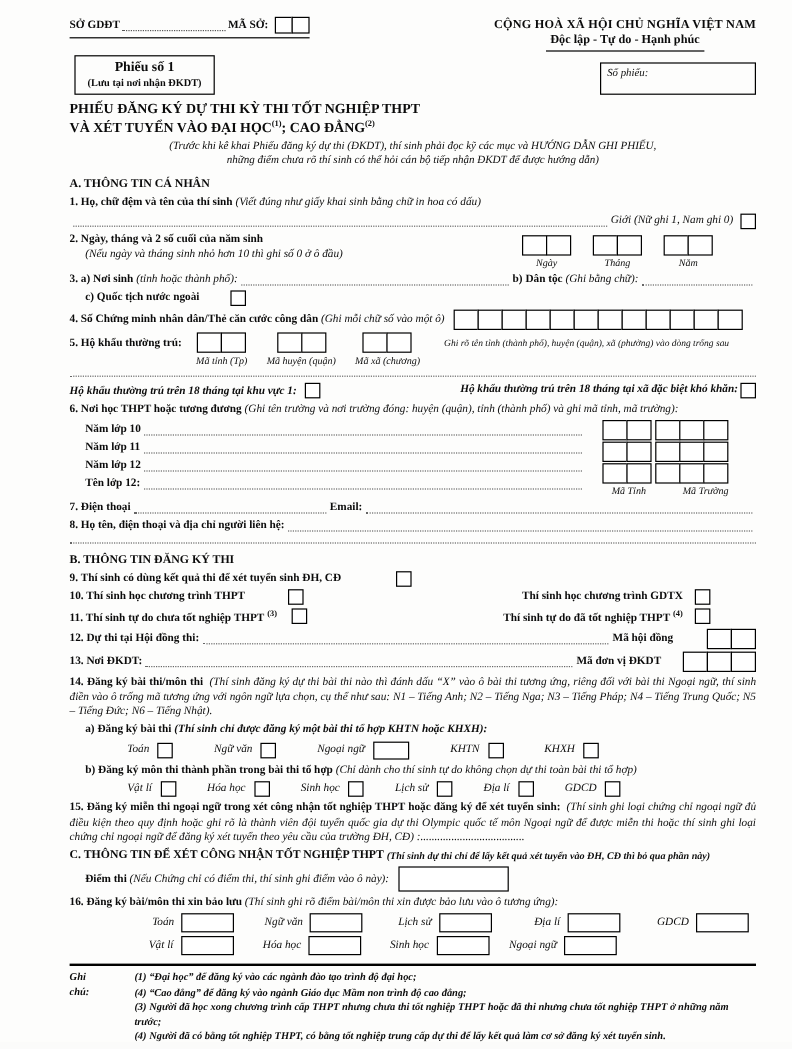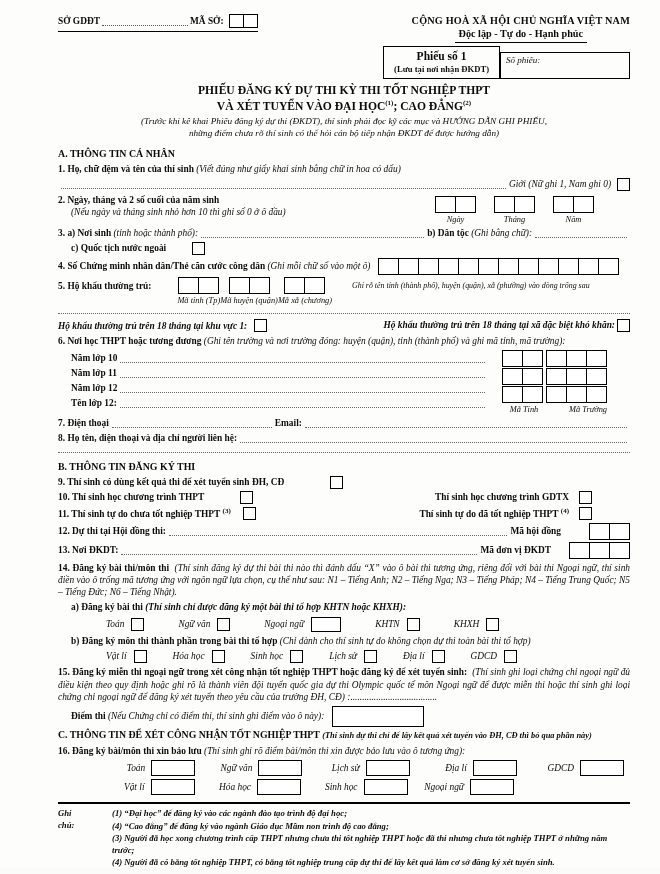--- a/index.html
+++ b/index.html
@@ -18,26 +18,26 @@
   .cells .cell:first-child { margin-left:0; }
   .cells.sm .cell { width:15px; height:14px; }
   .sb { width:44px; height:16px; border:1px solid #000; background:#fff; flex:none; }
   
   .h1row { display:flex; justify-content:space-between; align-items:flex-start; }
   .deptline { display:flex; align-items:center; border-bottom:1px solid #000; padding-bottom:3px; }
   .leader { width:86px; border-bottom:1px dotted #555; height:9px; margin:0 2px; }
   .nation { text-align:center; }
   .nation .l1 { font-weight:bold; font-size:10.2px; letter-spacing:.2px; }
   .nation .l2 { font-weight:bold; font-size:10.2px; display:inline-block; border-bottom:1px solid #000; padding:0 4px 1px; }
-  .h2row { display:flex; justify-content:flex-end; align-items:flex-start; margin-top:3px; }
+  .h2row { display:flex; justify-content:space-between; align-items:flex-start; margin-top:3px; }
   .badge { border:1px solid #000; text-align:center; padding:2px 10px 3px; margin-left:4px; }
   .badge .t1 { font-weight:bold; font-size:11.5px; }
   .badge .t2 { font-weight:bold; font-size:8.6px; }
   .serial { border:1px solid #000; width:130px; height:27px; font-style:italic; font-size:9px; padding:2px 5px; margin-top:6px; }
-  .title { text-align:center; font-weight:bold; font-size:11.6px; line-height:1.25; margin-top:5px; }
+  .title { font-weight:bold; font-size:11.6px; line-height:1.25; margin-top:5px; }
   .subnote { text-align:center; font-style:italic; font-size:9.2px; line-height:1.3; margin-top:2px; }
   sup { font-size:7px; }
   .sec { font-weight:bold; font-size:9.9px; margin:7px 0 3px; }
   .ind { margin-left:13px; }
   .colgroup { display:flex; flex-direction:column; align-items:center; flex:none; }
   .collab { font-style:italic; font-size:8.4px; margin-top:1px; }
   .just { text-align:justify; margin:2.5px 0; }
   .subjrow { display:flex; align-items:center; margin:3px 0 3px 48px; }
   .subj { display:flex; align-items:center; gap:7px; }
   .blitem { flex:1; display:flex; align-items:center; justify-content:flex-end; gap:6px; }
@@ -154,21 +154,21 @@
         <span class="cell"></span>
         <span class="cell"></span>
         <span class="cell"></span>
         <span class="cell"></span>
         <span class="cell"></span>
       </span>
   </div>
 
   <div class="row" style="align-items:flex-start">
     <span class="b" style="margin-top:3px">5. Hộ khẩu thường trú:</span>
-    <div style="display:flex; margin-left:26px">
+    <div style="display:flex; gap:16px; margin-left:12px">
       <div class="colgroup">
         <span class="cells">
             <span class="cell"></span>
             <span class="cell"></span>
           </span>
         <span class="collab">Mã tỉnh (Tp)</span>
       </div>
       <div class="colgroup">
         <span class="cells">
             <span class="cell"></span>
@@ -374,29 +374,29 @@
     <span class="subj">
         <span class="i">GDCD</span>
         <span class="cb"></span>
       </span>
   </div>
 
   <div class="just">
     <span class="b">15. Đăng ký miễn thi ngoại ngữ trong xét công nhận tốt nghiệp THPT hoặc đăng ký để xét tuyển sinh:</span>&nbsp;
     <span class="i">(Thí sinh ghi loại chứng chỉ ngoại ngữ đủ điều kiện theo quy định hoặc ghi rõ là thành viên đội tuyển quốc gia dự thi Olympic quốc tế môn Ngoại ngữ để được miễn thi hoặc thí sinh ghi loại chứng chỉ ngoại ngữ để đăng ký xét tuyển theo yêu cầu của trường ĐH, CĐ) :</span><span class="i">.....................................</span>
   </div>
+  <div class="row" style="margin-top:1px">
+    <span class="b" style="font-size:9.8px">C. THÔNG TIN ĐỂ XÉT CÔNG NHẬN TỐT NGHIỆP THPT</span>&nbsp;
+    <span class="bi" style="font-size:8.4px">(Thí sinh dự thi chỉ để lấy kết quả xét tuyển vào ĐH, CĐ thì bỏ qua phần này)</span>
+  </div>
+
   <div class="row ind">
     <span class="b">Điểm thi</span>&nbsp;
     <span class="i">(Nếu Chứng chỉ có điểm thi, thí sinh ghi điểm vào ô này):</span>
     <span style="width:92px;height:21px;border:1px solid #000;background:#fff;margin-left:8px;flex:none"></span>
-  </div>
-
-  <div class="row" style="margin-top:1px">
-    <span class="b" style="font-size:9.8px">C. THÔNG TIN ĐỂ XÉT CÔNG NHẬN TỐT NGHIỆP THPT</span>&nbsp;
-    <span class="bi" style="font-size:8.4px">(Thí sinh dự thi chỉ để lấy kết quả xét tuyển vào ĐH, CĐ thì bỏ qua phần này)</span>
   </div>
   <div class="row">
     <span class="b">16. Đăng ký bài/môn thi xin bảo lưu</span>&nbsp;
     <span class="i">(Thí sinh ghi rõ điểm bài/môn thi xin được bảo lưu vào ô tương ứng):</span>
   </div>
   <div class="row" style="margin:3px 6px 3px 30px">
     <span class="blitem">
         <span class="i">Toán</span>
         <span class="sb"></span>
       </span>

